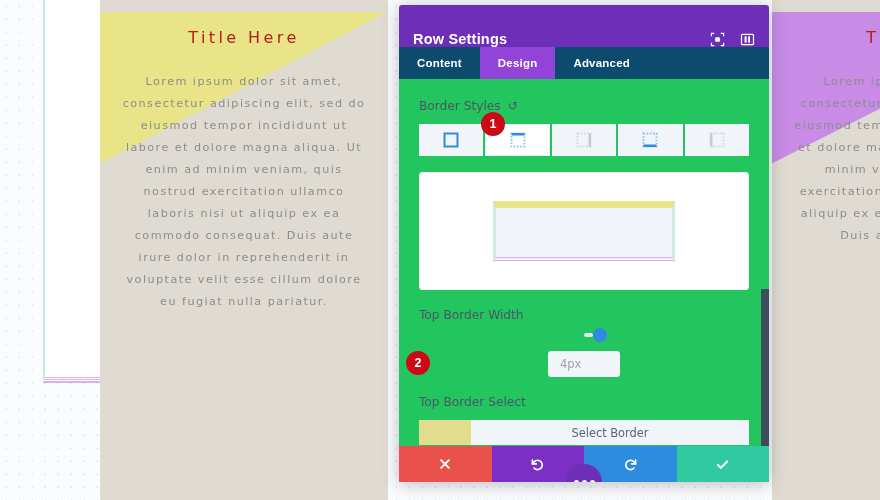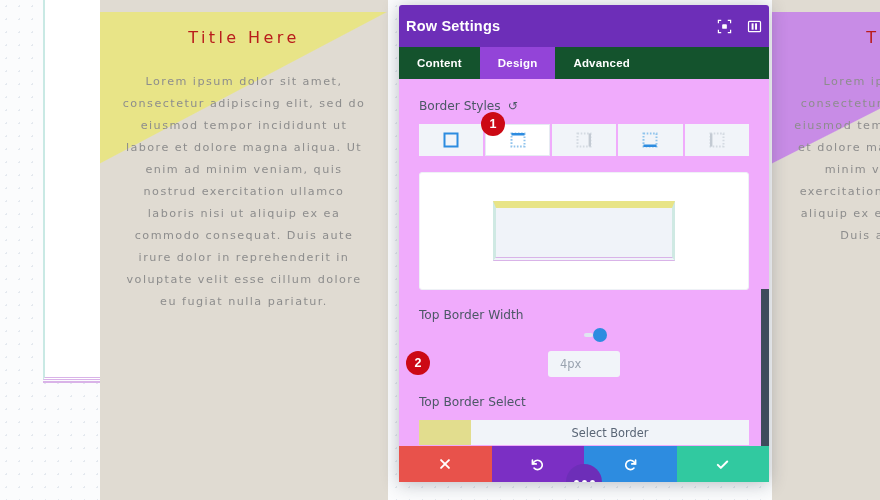--- a/index.html
+++ b/index.html
@@ -107,57 +107,57 @@
     box-shadow: 0 2px 18px rgba(30,40,60,.30);
     border-radius: 3px 3px 0 0;
     display: flex; flex-direction: column;
     overflow: hidden;
     z-index: 20;
   }
 
   .modal-header {
     height: 42px;
     background: #6d2eb8;
-    display: flex; align-items: center;
-    padding: 0 7px;
+    display: flex; align-items: flex-end;
+    padding: 0 14px;
     flex: 0 0 auto;
   }
   .modal-title {
     color: #fff; font-size: 14.5px; font-weight: bold;
     letter-spacing: .2px; flex: 1;
   }
   .hdr-icons { display: flex; gap: 14px; align-items: center; }
   .hdr-icon {
     width: 16px; height: 16px;
     display: flex; align-items: center; justify-content: center;
     cursor: pointer;
   }
   .hdr-icon svg { display: block; }
 
   .modal-tabs {
     height: 32px;
-    background: #14532d;
+    background: #0c4a6e;
     display: flex;
     flex: 0 0 auto;
   }
   .tab {
     padding: 0 18px;
     height: 32px;
     display: flex; align-items: center;
     color: #ffffff;
     font-size: 11.5px; font-weight: bold;
     letter-spacing: .2px;
     cursor: pointer;
   }
   .tab.active { background: #9344d8; }
 
   .modal-body {
     flex: 1 1 auto;
     position: relative;
-    background: #f0abfc;
+    background: #22c55e;
     padding: 20px 20px 8px 20px;
     overflow: hidden;
   }
 
   .field-label {
     font-size: 12.2px;
     color: #4c5866;
     margin-bottom: 11px;
     display: flex; align-items: center; gap: 7px;
     font-family: "DejaVu Sans", sans-serif;

